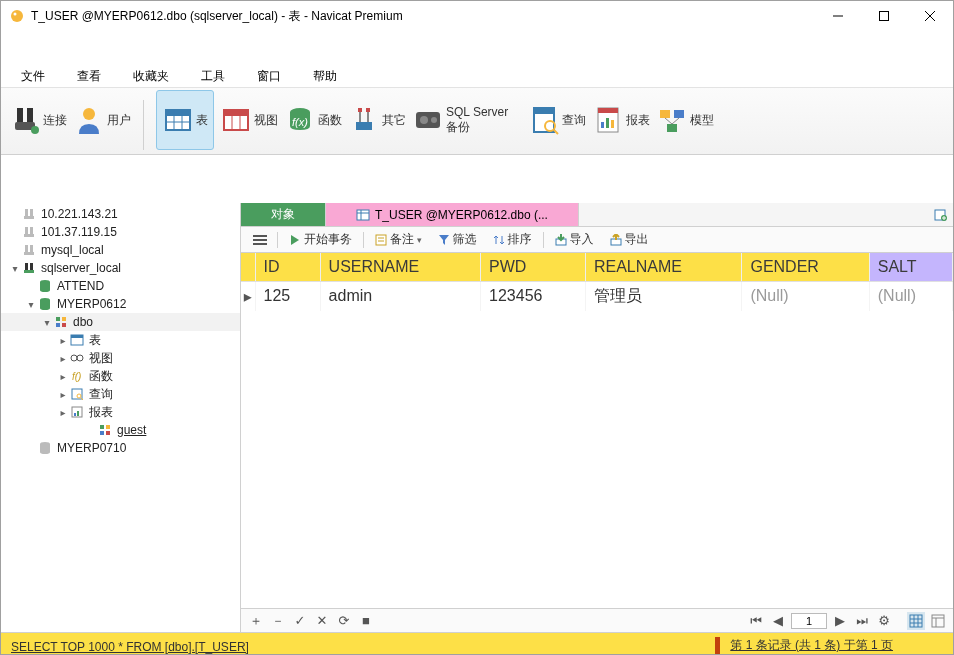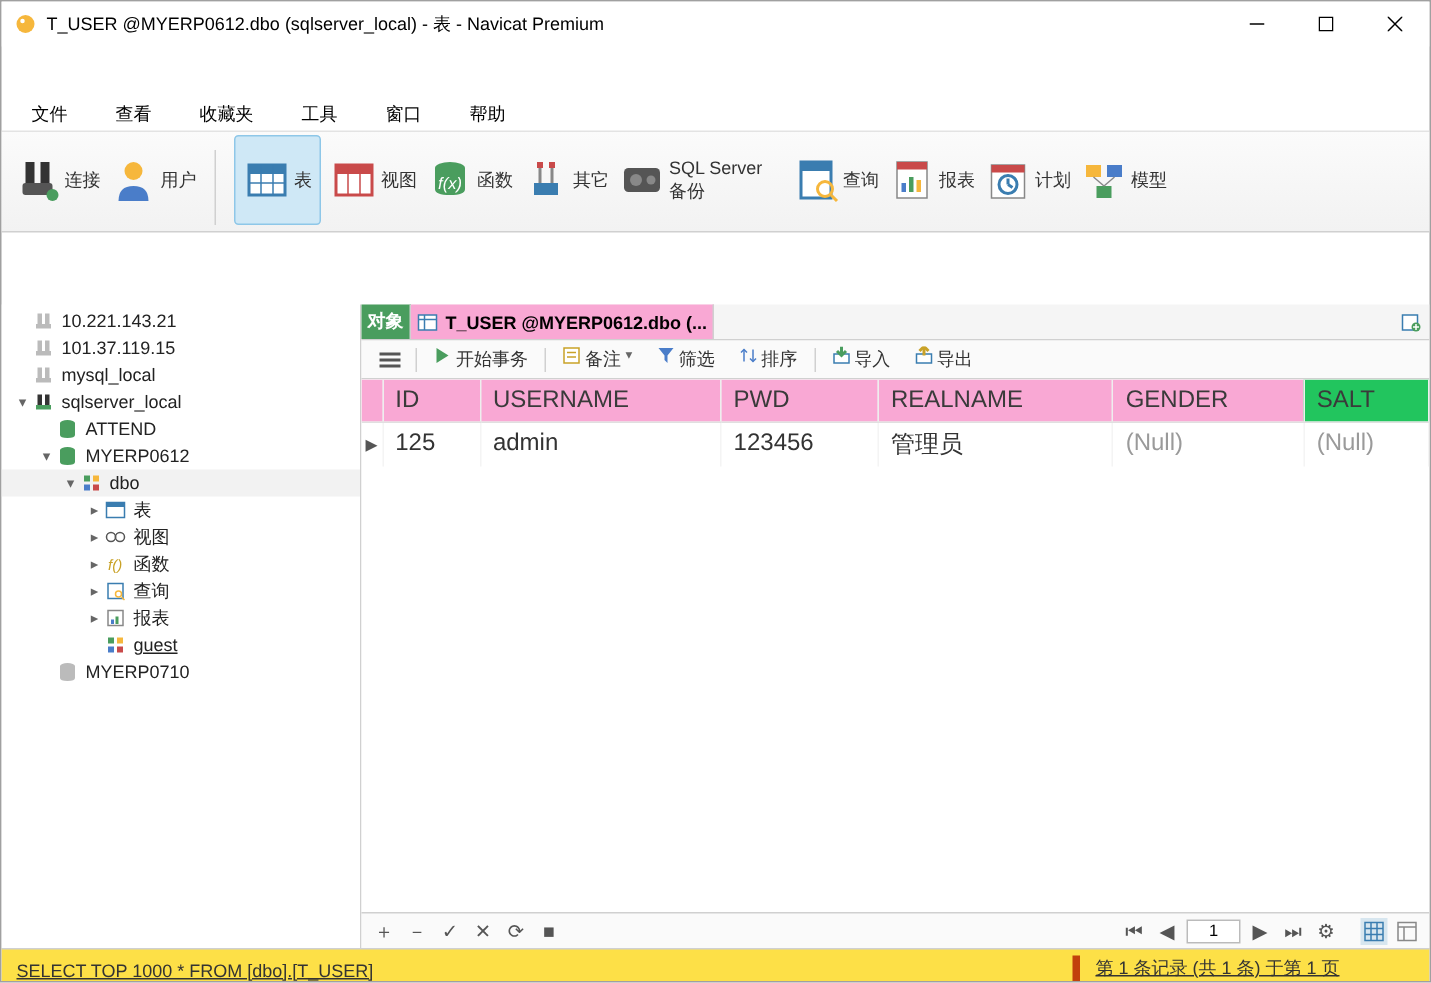--- a/index.html
+++ b/index.html
@@ -22,35 +22,35 @@
 
 .body { flex: 1; display: flex; min-height: 0; margin-top: 48px; }
 .sidebar { width: 240px; border-right: 1px solid #d0d0d0; overflow: auto; padding-top: 2px; background: #fff; }
 .tree-item { display: flex; align-items: center; height: 18px; font-size: 12px; color: #222; white-space: nowrap; }
 .tree-item .twist { width: 12px; display: inline-flex; justify-content: center; color: #666; font-size: 10px; }
 .tree-item .ticon { width: 16px; height: 16px; margin-right: 4px; display: inline-flex; align-items: center; justify-content: center; }
 .tree-item.selected { background: #f2f2f2; }
 
 .main { flex: 1; display: flex; flex-direction: column; min-width: 0; }
 .tabs { height: 24px; display: flex; align-items: stretch; background: #f5f5f5; border-bottom: 1px solid #d0d0d0; }
-.tab { display: flex; align-items: center; padding: 0 4px; font-size: 12px; border-right: 1px solid #d0d0d0; gap: 5px; font-weight: bold; }
+.tab { display: flex; align-items: center; padding: 0 30px; font-size: 12px; border-right: 1px solid #d0d0d0; gap: 5px; }
 .tab.obj { background: #4a9d5e; color: #fff; }
 .tab.active { background: #f9a8d4; }
 .tabs .spacer { flex: 1; }
 .tabs .tabicon { width: 24px; display: flex; align-items: center; justify-content: center; }
 
 .ops { height: 26px; display: flex; align-items: center; gap: 6px; padding: 0 8px; border-bottom: 1px solid #d0d0d0; background: #fafafa; }
-.ops .opbtn { display: flex; gap: 3px; padding: 2px 5px; font-size: 12px; color: #333; }
+.ops .opbtn { display: flex; align-items: center; gap: 3px; padding: 2px 5px; font-size: 12px; color: #333; }
 .ops .sep { width: 1px; height: 16px; background: #d0d0d0; }
 .ops .menuicon { width: 22px; display: flex; align-items: center; justify-content: center; }
 
 .grid { flex: 1; overflow: auto; background: #fff; position: relative; }
 .grid table { border-collapse: collapse; width: 100%; }
-.grid th { text-align: left; font-weight: 400; font-size: 16px; color: #3a3a3a; padding: 4px 8px; border-right: 1px solid #eee; border-bottom: 1px solid #e0e0e0; height: 28px; background: #f9a8d4; }
-.grid th.sel { background: #22c55e; }
+.grid th { text-align: left; font-weight: 400; font-size: 16px; color: #3a3a3a; padding: 4px 8px; border-right: 1px solid #eee; border-bottom: 1px solid #e0e0e0; height: 28px; background: #fde047; }
+.grid th.sel { background: #c4b5fd; }
 .grid td { font-size: 16px; color: #333; padding: 4px 8px; height: 28px; border-right: 1px solid #f4f4f4; }
 .grid td.nullv { color: #9a9a9a; }
 .grid .rowptr { width: 14px; text-align: center; color: #555; padding: 0; }
 
 .gridbar { height: 24px; display: flex; align-items: center; border-top: 1px solid #d0d0d0; padding: 0 6px; gap: 4px; background: #fafafa; }
 .gridbar .ib { width: 18px; height: 18px; display: flex; align-items: center; justify-content: center; color: #555; font-size: 13px; }
 .gridbar .spacer { flex: 1; }
 .gridbar input { width: 36px; height: 16px; text-align: center; font-size: 11px; border: 1px solid #bbb; }
 
 .status { height: 22px; display: flex; align-items: flex-end; border-top: 1px solid #d0d0d0; background: #fde047; font-size: 12px; color: #333; text-decoration: underline; }
@@ -193,32 +193,20 @@
           <rect x="9" y="18" width="3" height="6" fill="#4a7dc9"></rect>
           <rect x="14" y="14" width="3" height="10" fill="#4a9d5e"></rect>
           <rect x="19" y="16" width="3" height="8" fill="#f6b73c"></rect>
         </svg>
       </div>
       <div class="tlabel">报表</div>
     </div>
     <div class="tbtn">
       <div class="ticon">
         <svg width="32" height="32" viewBox="0 0 32 32">
-          <rect x="5" y="6" width="22" height="22" fill="#fff" stroke="#888"></rect>
-          <rect x="5" y="6" width="22" height="5" fill="#c94a4a"></rect>
-          <circle cx="16" cy="19" r="6" fill="none" stroke="#3a7db0" stroke-width="2"></circle>
-          <line x1="16" y1="19" x2="16" y2="15" stroke="#3a7db0" stroke-width="2"></line>
-          <line x1="16" y1="19" x2="19" y2="21" stroke="#3a7db0" stroke-width="2"></line>
-        </svg>
-      </div>
-      <div class="tlabel">计划</div>
-    </div>
-    <div class="tbtn">
-      <div class="ticon">
-        <svg width="32" height="32" viewBox="0 0 32 32">
           <rect x="4" y="6" width="10" height="8" fill="#f6b73c"></rect>
           <rect x="18" y="6" width="10" height="8" fill="#4a7dc9"></rect>
           <rect x="11" y="20" width="10" height="8" fill="#4a9d5e"></rect>
           <line x1="9" y1="14" x2="16" y2="20" stroke="#888"></line>
           <line x1="23" y1="14" x2="16" y2="20" stroke="#888"></line>
         </svg>
       </div>
       <div class="tlabel">模型</div>
     </div>
   </div>
@@ -345,21 +333,21 @@
         <span class="twist">▸</span>
         <span class="ticon">
           <svg width="14" height="14" viewBox="0 0 14 14">
             <rect x="2" y="2" width="10" height="10" fill="#fff" stroke="#888"></rect>
             <rect x="4" y="8" width="2" height="3" fill="#4a7dc9"></rect>
             <rect x="7" y="6" width="2" height="5" fill="#4a9d5e"></rect>
           </svg>
         </span>
         <span>报表</span>
       </div>
-      <div class="tree-item" style="padding-left: 56px; text-decoration: underline;">
+      <div class="tree-item" style="padding-left: 84px; text-decoration: underline;">
         <span class="twist"></span>
         <span class="ticon">
           <svg width="14" height="14" viewBox="0 0 14 14">
             <rect x="2" y="2" width="4" height="4" fill="#4a9d5e"></rect>
             <rect x="8" y="2" width="4" height="4" fill="#f6b73c"></rect>
             <rect x="2" y="8" width="4" height="4" fill="#4a7dc9"></rect>
             <rect x="8" y="8" width="4" height="4" fill="#c94a4a"></rect>
           </svg>
         </span>
         <span>guest</span>

